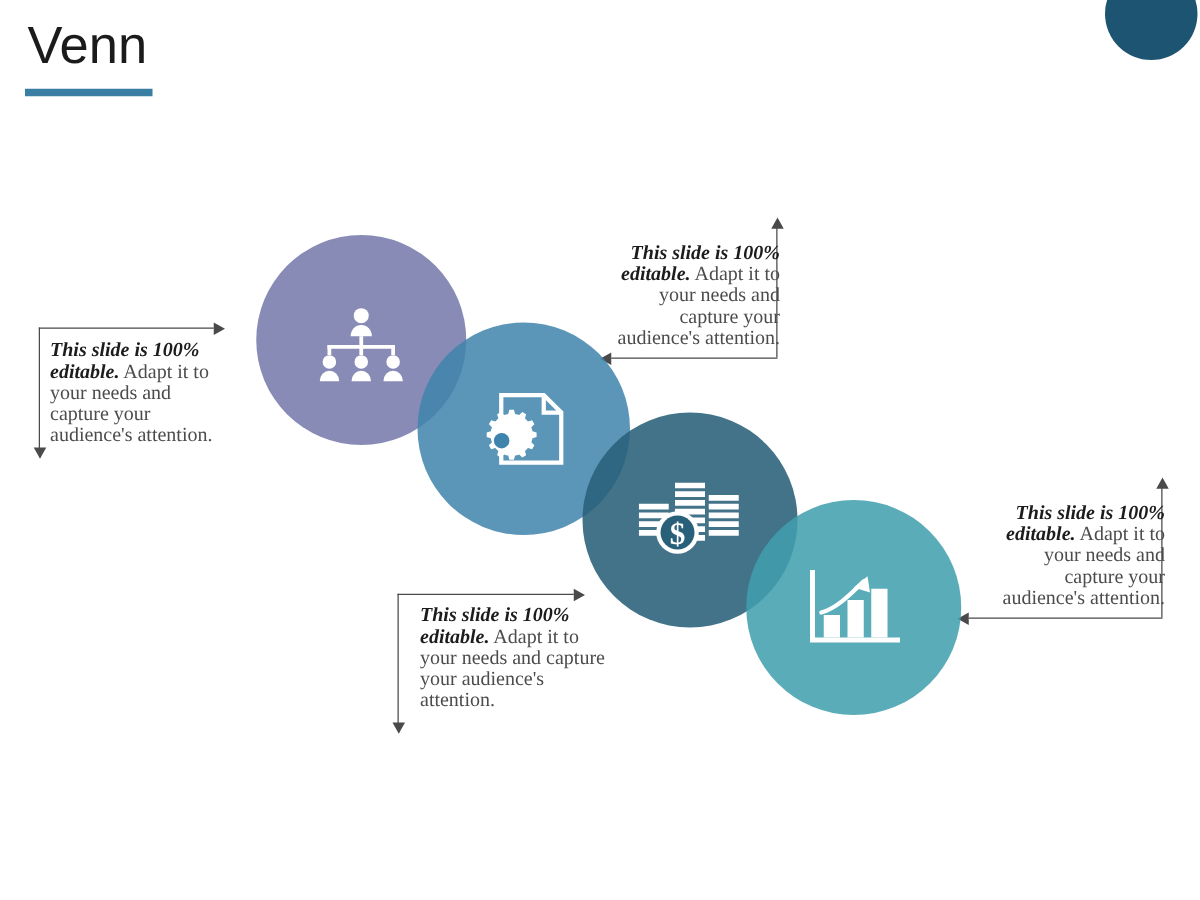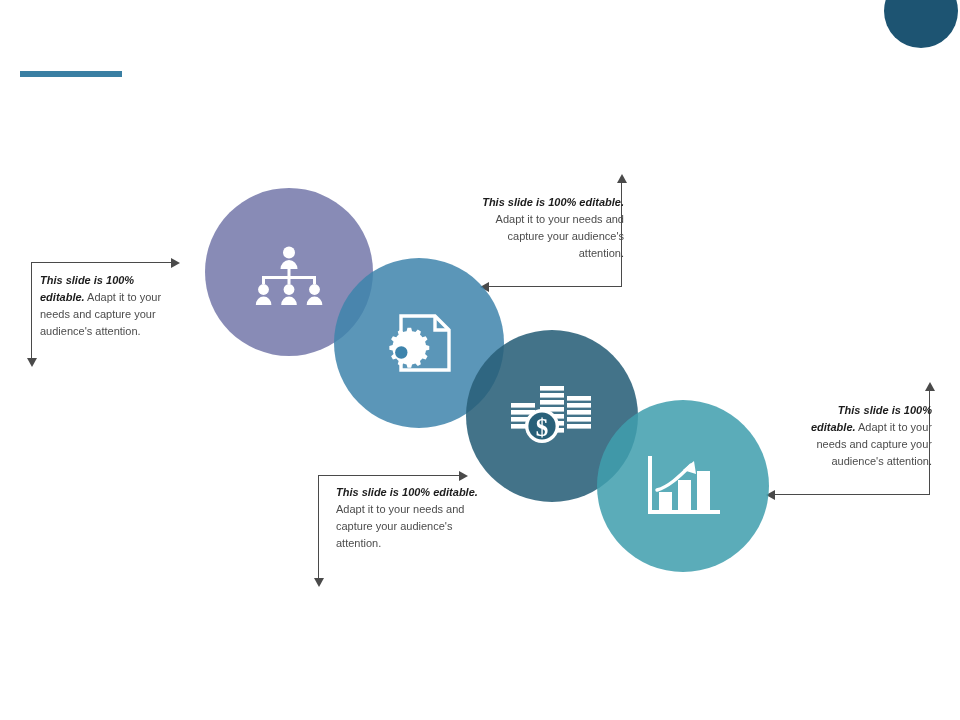--- a/index.html
+++ b/index.html
@@ -83,43 +83,44 @@
     width: 0; height: 0;
   }
   .arrow-right { border-top: 5px solid transparent; border-bottom: 5px solid transparent; border-left: 9px solid #4a4a4a; }
   .arrow-left  { border-top: 5px solid transparent; border-bottom: 5px solid transparent; border-right: 9px solid #4a4a4a; }
   .arrow-down  { border-left: 5px solid transparent; border-right: 5px solid transparent; border-top: 9px solid #4a4a4a; }
   .arrow-up    { border-left: 5px solid transparent; border-right: 5px solid transparent; border-bottom: 9px solid #4a4a4a; }
 
   
   .note {
     position: absolute;
-    font-size: 11px;
+    font-size: 16px;
     line-height: 17px;
     color: #4c4c4c;
-    font-family: Liberation Sans, sans-serif;
+    font-family: Liberation Serif, serif;
   }
   .note b {
     font-weight: bold;
     font-style: italic;
     color: #1c1c1c;
   }
   .note-left  { text-align: left; }
   .note-right { text-align: right; }
 
   .n1 { left: 40px;  top: 272px; width: 140px; }
   .n2 { left: 482px; top: 194px; width: 142px; }
   .n3 { left: 336px; top: 484px; width: 150px; }
   .n4 { left: 800px; top: 402px; width: 132px; }
 </style>
 </head>
 <body>
 
 <div class="slide">
 
+  <div class="page-title">Venn</div>
   <div class="title-rule"></div>
 
   <div class="corner-blob"></div>
 
   <div>
     <div class="conn-line conn-h" style="left:31px; top:262px; width:140px;"></div>
     <div class="conn-line conn-v" style="left:31px; top:262px; height:98px;"></div>
     <div class="arrow arrow-right" style="left:171px; top:258px;"></div>
     <div class="arrow arrow-down" style="left:27px; top:358px;"></div>
   </div>

